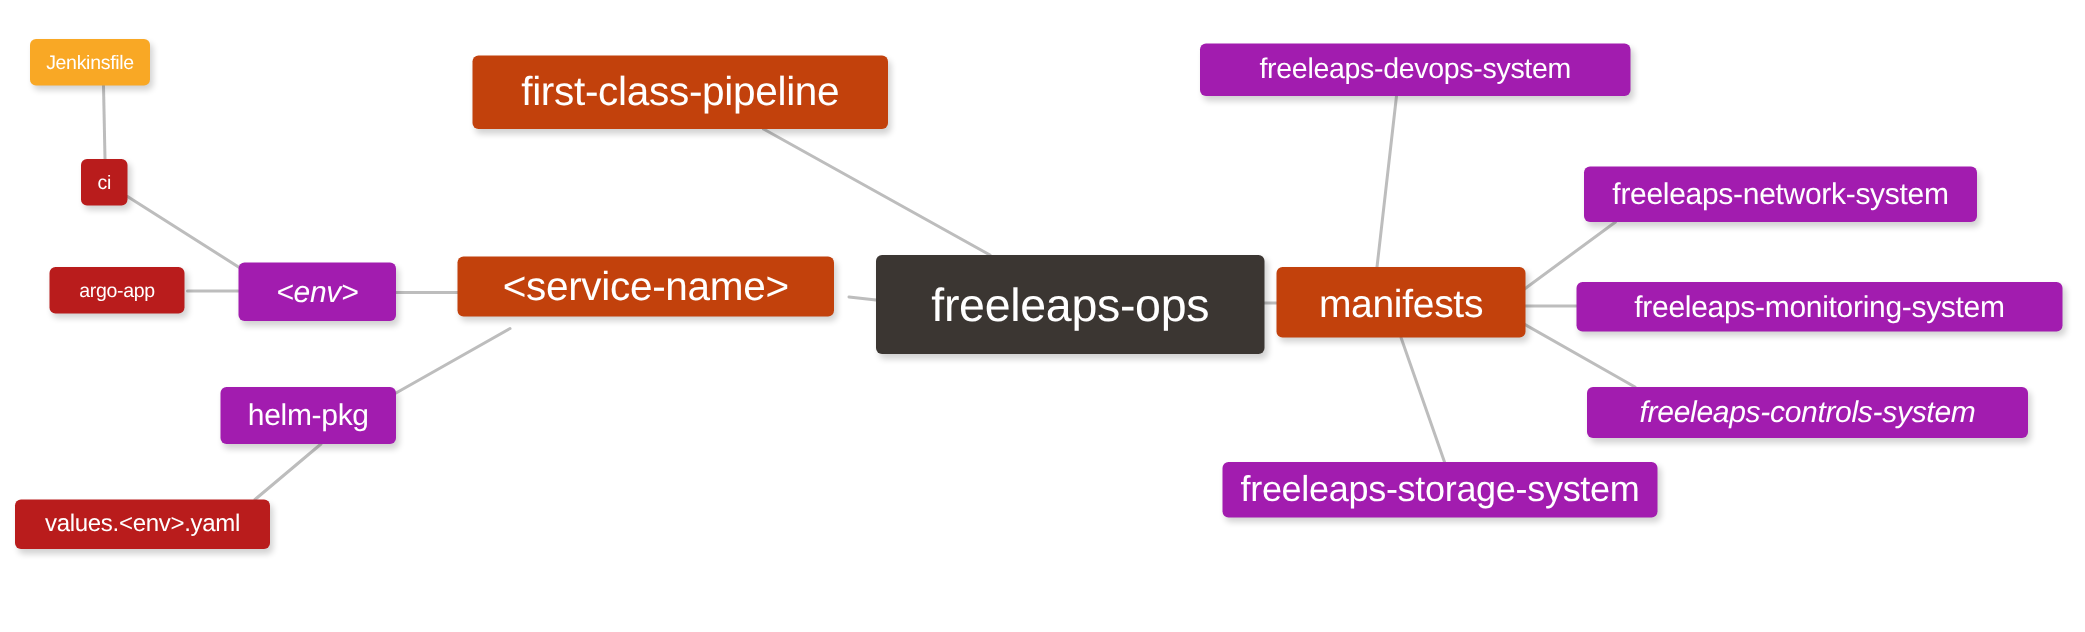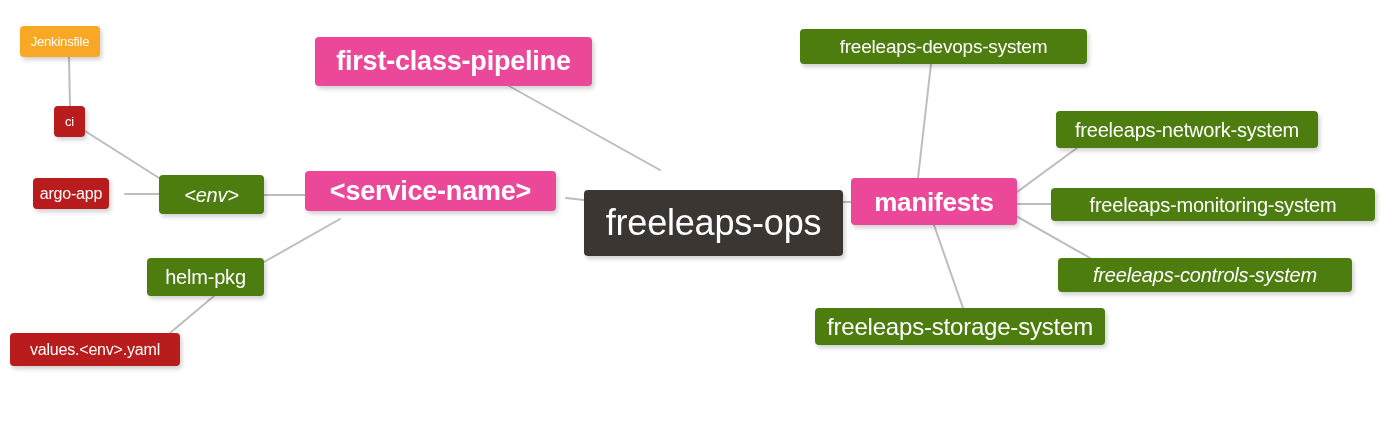--- a/index.html
+++ b/index.html
@@ -32,22 +32,22 @@
     justify-content: center;
     color: #ffffff;
     border-radius: 4px;
     white-space: nowrap;
     letter-spacing: -0.2px;
     box-shadow: 2px 3px 4px rgba(0,0,0,0.18);
     text-align: center;
     line-height: 1;
   }
   .n-root    { background: #3b3632; }
-  .n-blue    { background: #ec4899; font-weight: bold; }
-  .n-green   { background: #4d7c0f; }
+  .n-blue    { background: #c2410c; }
+  .n-green   { background: #a21caf; }
   .n-orange  { background: #f9a825; }
   .n-red     { background: #b91c1c; }
 </style>
 </head>
 <body>
 
 <div id="canvas">
   <svg id="edges" viewBox="0 0 1390 421" width="1390" height="421">
       <line x1="69" y1="57" x2="70" y2="106" stroke="#bdbdbd" stroke-width="2" stroke-linecap="round"></line>
       <line x1="85" y1="131" x2="159" y2="178" stroke="#bdbdbd" stroke-width="2" stroke-linecap="round"></line>
@@ -64,39 +64,39 @@
       <line x1="1009" y1="212" x2="1090" y2="258" stroke="#bdbdbd" stroke-width="2" stroke-linecap="round"></line>
       <line x1="934" y1="225" x2="963" y2="308" stroke="#bdbdbd" stroke-width="2" stroke-linecap="round"></line>
     </svg>
   <div id="node-layer">
       <div class="node n-orange" style="left: 20px; top: 26px; width: 80px; height: 31px; font-size: 13px;">
         <span>Jenkinsfile</span>
       </div>
       <div class="node n-red" style="left: 54px; top: 106px; width: 31px; height: 31px; font-size: 13px;">
         <span>ci</span>
       </div>
-      <div class="node n-red" style="left: 33px; top: 178px; width: 76px; height: 31px; font-size: 16px;">
+      <div class="node n-red" style="left: 33px; top: 178px; width: 90px; height: 31px; font-size: 13px;">
         <span>argo-app</span>
       </div>
       <div class="node n-green" style="left: 159px; top: 175px; width: 105px; height: 39px; font-size: 20px; font-style: italic;">
         <span>&lt;env&gt;</span>
       </div>
       <div class="node n-green" style="left: 147px; top: 258px; width: 117px; height: 38px; font-size: 20px;">
         <span>helm-pkg</span>
       </div>
       <div class="node n-red" style="left: 10px; top: 333px; width: 170px; height: 33px; font-size: 16px;">
         <span>values.&lt;env&gt;.yaml</span>
       </div>
       <div class="node n-blue" style="left: 315px; top: 37px; width: 277px; height: 49px; font-size: 27px;">
         <span>first-class-pipeline</span>
       </div>
       <div class="node n-blue" style="left: 305px; top: 171px; width: 251px; height: 40px; font-size: 27px;">
         <span>&lt;service-name&gt;</span>
       </div>
-      <div class="node n-root" style="left: 584px; top: 170px; width: 259px; height: 66px; font-size: 36px; margin-top: 20px;">
+      <div class="node n-root" style="left: 584px; top: 170px; width: 259px; height: 66px; font-size: 31px;">
         <span>freeleaps-ops</span>
       </div>
       <div class="node n-blue" style="left: 851px; top: 178px; width: 166px; height: 47px; font-size: 26px; text-align: center;">
         <span>manifests</span>
       </div>
       <div class="node n-green" style="left: 800px; top: 29px; width: 287px; height: 35px; font-size: 19px;">
         <span>freeleaps-devops-system</span>
       </div>
       <div class="node n-green" style="left: 1056px; top: 111px; width: 262px; height: 37px; font-size: 20px;">
         <span>freeleaps-network-system</span>

